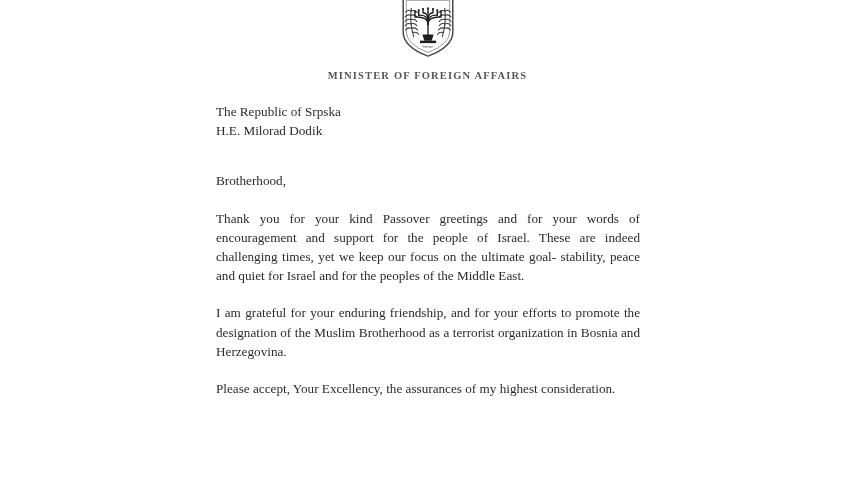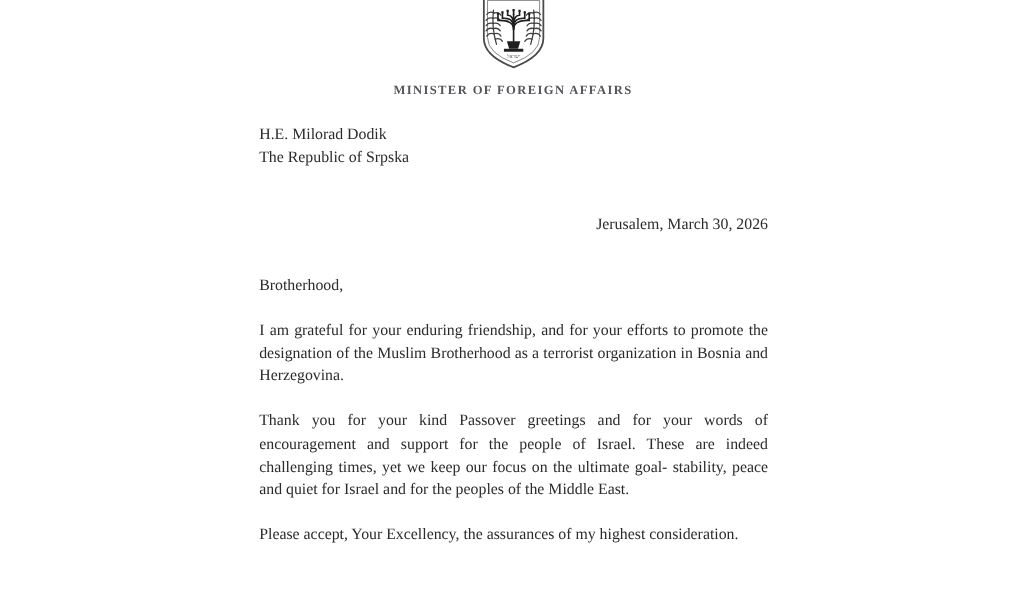--- a/index.html
+++ b/index.html
@@ -156,27 +156,26 @@
 
       <text x="50" y="84" font-family="'Liberation Serif', serif" font-size="7" fill="#3f3f3f" text-anchor="middle">ישראל</text>
     </svg>
 
     <div class="ministry-line">MINISTER OF FOREIGN AFFAIRS</div>
   </div>
 
   <div class="letter-body">
 
     <div class="addressee">
+      <div>The Republic of Srpska</div>
       <div>H.E. Milorad Dodik</div>
-      <div>The Republic of Srpska</div>
     </div>
 
-    <div class="date-line">Jerusalem, March 30, 2026</div>
 
     <div class="salutation">Brotherhood,</div>
 
+    <p class="para">Thank you for your kind Passover greetings and for your words of encouragement and support for the people of Israel. These are indeed challenging times, yet we keep our focus on the ultimate goal- stability, peace and quiet for Israel and for the peoples of the Middle East.</p>
     <p class="para">I am grateful for your enduring friendship, and for your efforts to promote the designation of the Muslim Brotherhood as a terrorist organization in Bosnia and Herzegovina.</p>
-    <p class="para">Thank you for your kind Passover greetings and for your words of encouragement and support for the people of Israel. These are indeed challenging times, yet we keep our focus on the ultimate goal- stability, peace and quiet for Israel and for the peoples of the Middle East.</p>
     <p class="para last">Please accept, Your Excellency, the assurances of my highest consideration.</p>
 
   </div>
 
 </div>
 
 </body></html>

